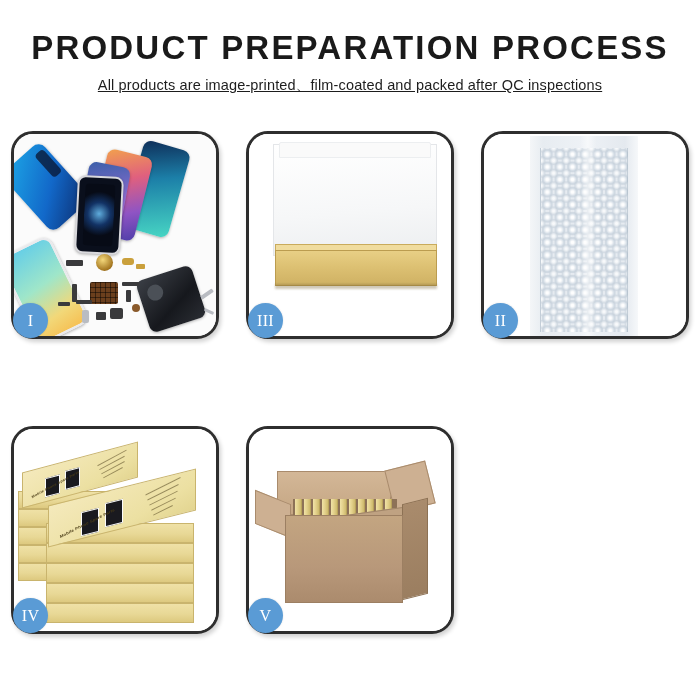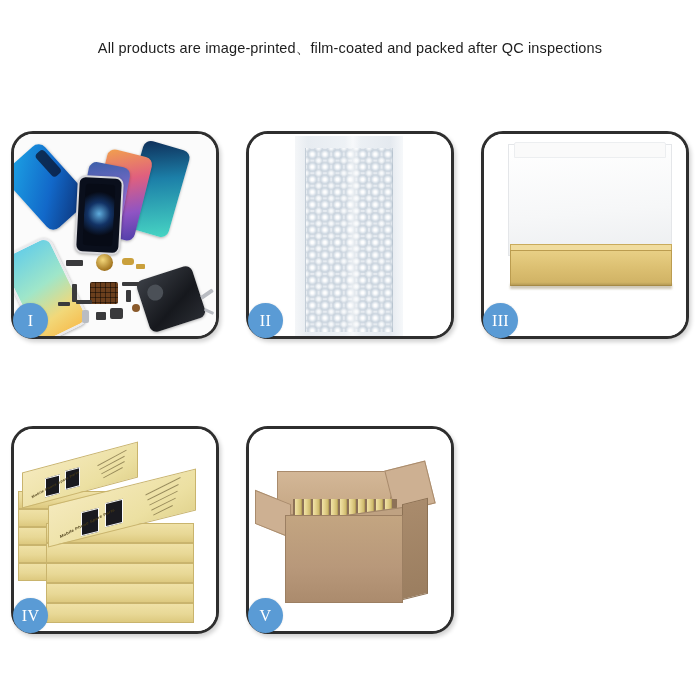--- a/index.html
+++ b/index.html
@@ -34,20 +34,21 @@
     line-height: 1.12;
     white-space: nowrap;
   }
   .subtitle {
     margin-top: 9px;
     font-size: 14.5px;
     font-weight: normal;
     letter-spacing: 0.15px;
     color: #1d1d1d;
     white-space: nowrap;
+    text-decoration: underline;
   }
 
   
   .grid {
     position: absolute;
     left: 11px;
     top: 131px;
     width: 679px;
     height: 503px;
     display: grid;
@@ -385,20 +386,21 @@
     background: rgba(120,104,86,.28);
     filter: blur(2px);
   }
 </style>
 </head>
 <body>
 
 <div id="page">
 
   <div class="header">
+    <div class="title">PRODUCT PREPARATION PROCESS</div>
     <div class="subtitle">All products are image-printed、film-coated and packed after QC inspections</div>
   </div>
 
   <div class="grid">
 
     <div class="panel">
       <div class="panel-clip p1">
         <div class="ph ph-blue-tilt"></div>
         <div class="ph ph-teal"></div>
         <div class="ph ph-back"></div>
@@ -421,38 +423,38 @@
         <div class="part" style="left:96px;top:174px;width:13px;height:11px;border-radius:2px;"></div>
         <div class="part copper" style="left:118px;top:170px;width:8px;height:8px;border-radius:50%;"></div>
         <div class="part" style="left:44px;top:168px;width:12px;height:4px;"></div>
         <div class="part light" style="left:186px;top:158px;width:14px;height:4px;transform:rotate(-35deg);"></div>
         <div class="part light" style="left:190px;top:176px;width:10px;height:3px;transform:rotate(25deg);"></div>
       </div>
       <div class="badge">I</div>
     </div>
 
     <div class="panel">
-      <div class="panel-clip p2">
-        <div class="wrap-sheet"></div>
-        <div class="bubbles"></div>
-        <div class="wrap-shine"></div>
-      </div>
-      <div class="badge">II</div>
-    </div>
-
-    <div class="panel">
       <div class="panel-clip p3">
         <div class="lid3"></div>
         <div class="lid3-flap"></div>
         <div class="tray3-inner"></div>
         <div class="tray3-lip"></div>
         <div class="tray3"></div>
         <div class="tray3-shadow"></div>
       </div>
       <div class="badge">III</div>
+    </div>
+
+    <div class="panel">
+      <div class="panel-clip p2">
+        <div class="wrap-sheet"></div>
+        <div class="bubbles"></div>
+        <div class="wrap-shine"></div>
+      </div>
+      <div class="badge">II</div>
     </div>
 
     <div class="panel">
       <div class="panel-clip p4">
 
         <div class="stackbox" style="left:4px;top:62px;width:92px;height:18px;"></div>
         <div class="stackbox" style="left:4px;top:80px;width:92px;height:18px;"></div>
         <div class="stackbox" style="left:4px;top:98px;width:92px;height:18px;"></div>
         <div class="stackbox" style="left:4px;top:116px;width:92px;height:18px;"></div>
         <div class="stackbox" style="left:4px;top:134px;width:92px;height:18px;"></div>

